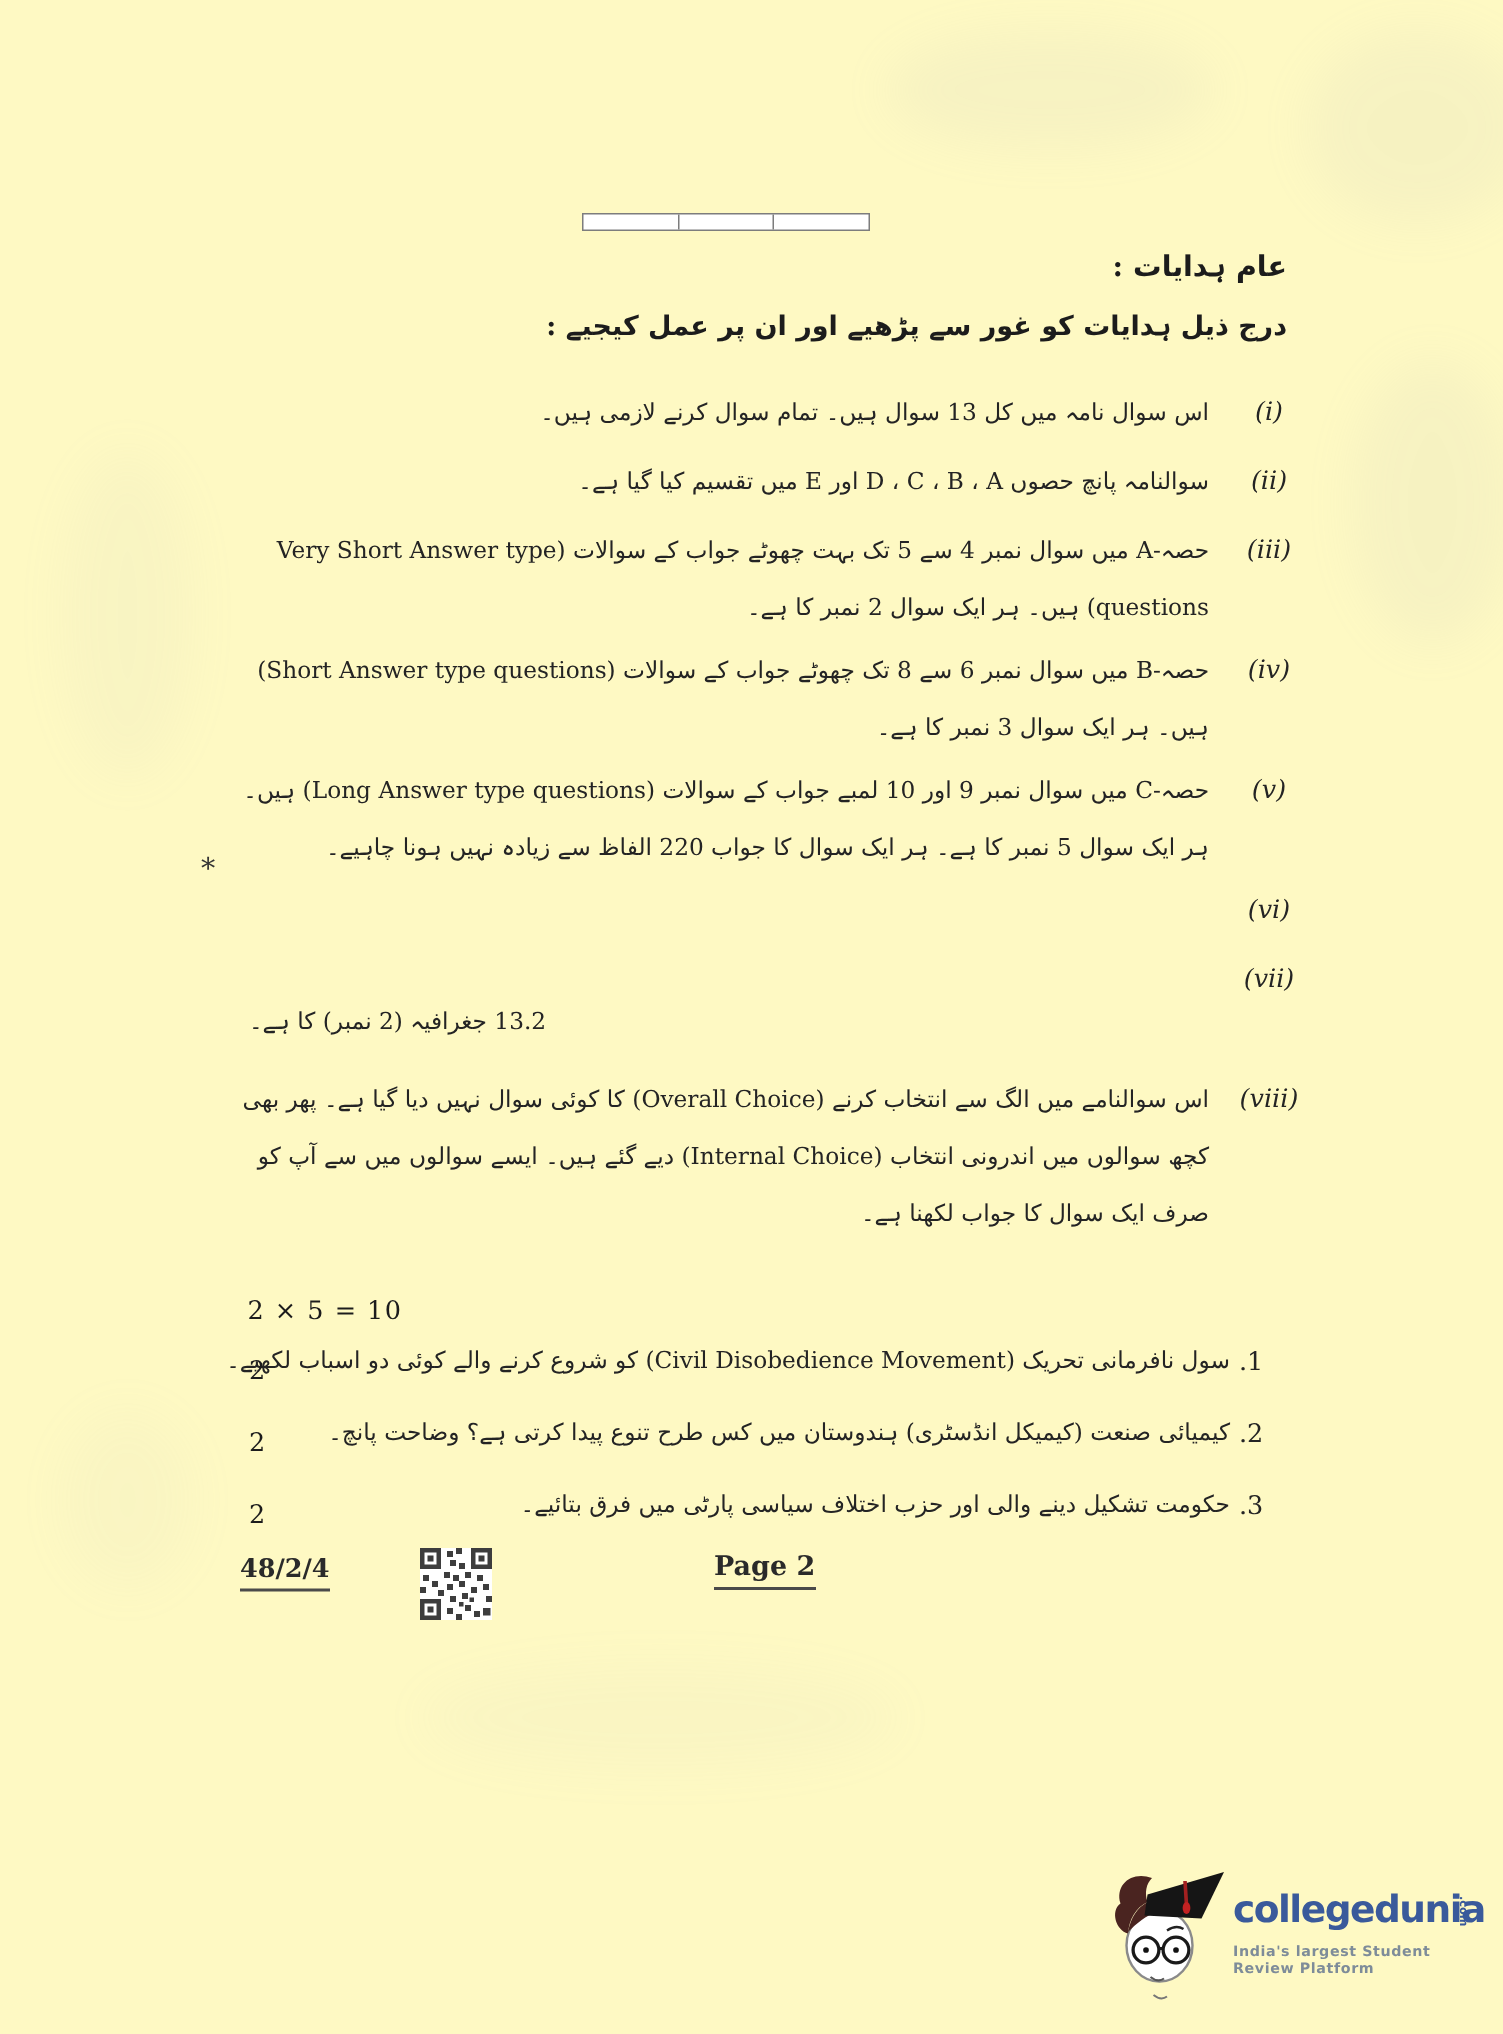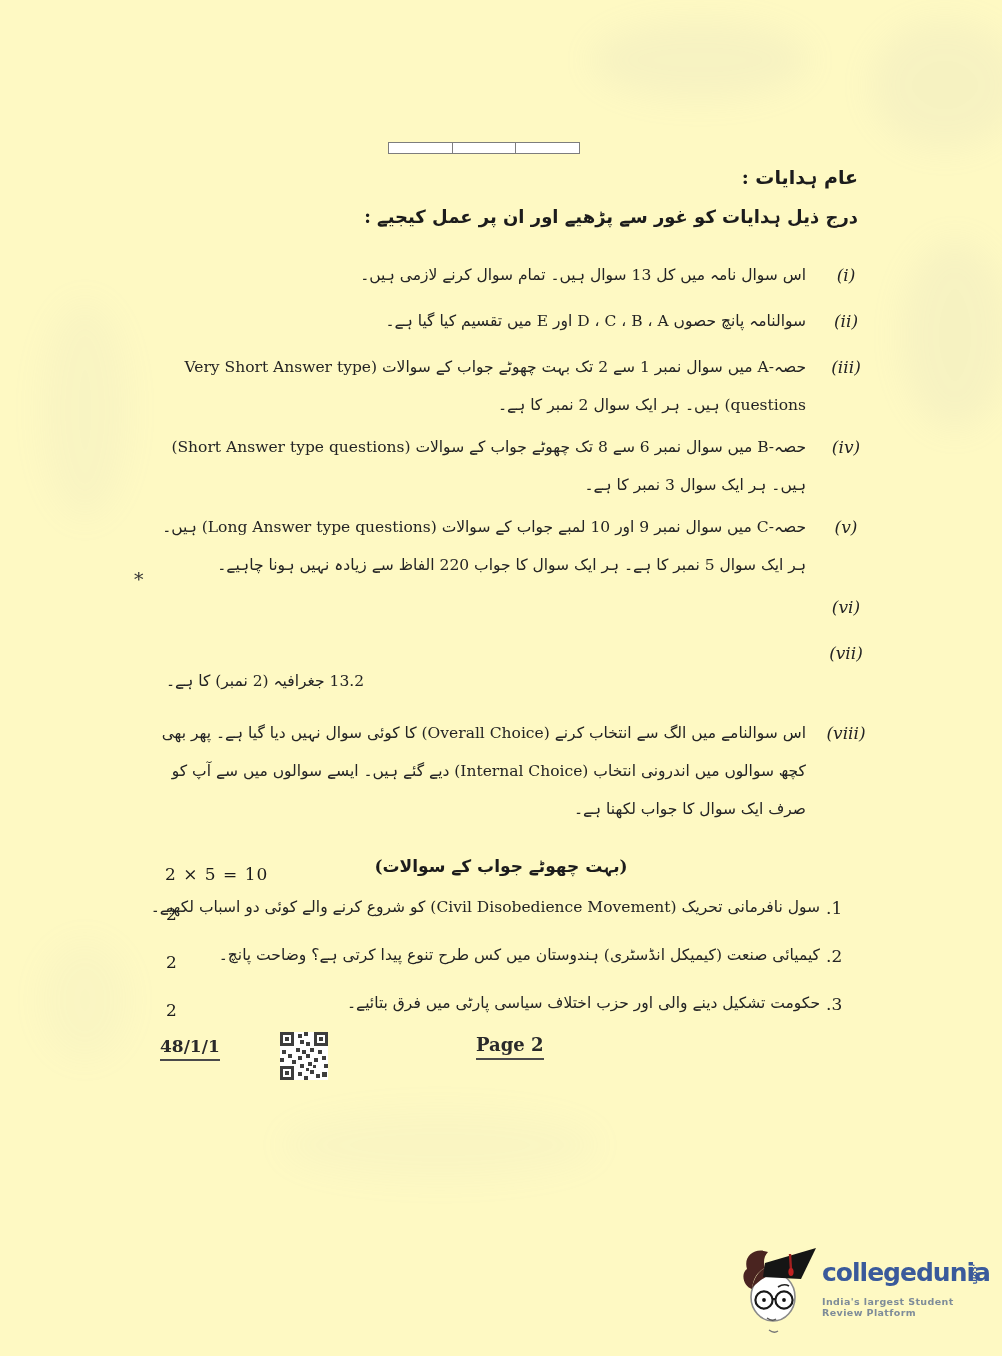--- a/index.html
+++ b/index.html
@@ -82,21 +82,21 @@
   <div class="inst nowrap" style="top:256px;">
     <span class="num">(i)</span>
     <span>اس سوال نامہ میں کل 13 سوال ہیں۔ تمام سوال کرنے لازمی ہیں۔</span>
   </div>
   <div class="inst nowrap" style="top:302px;">
     <span class="num">(ii)</span>
     <span>سوالنامہ پانچ حصوں D ، C ، B ، A اور E میں تقسیم کیا گیا ہے۔</span>
   </div>
   <div class="inst" style="top:348px;">
     <span class="num">(iii)</span>
-    <span>حصہ-A میں سوال نمبر 1 سے 2 تک بہت چھوٹے جواب کے سوالات (Very Short Answer type questions) ہیں۔ ہر ایک سوال 2 نمبر کا ہے۔</span>
+    <span>حصہ-A میں سوال نمبر 4 سے 5 تک بہت چھوٹے جواب کے سوالات (Very Short Answer type questions) ہیں۔ ہر ایک سوال 2 نمبر کا ہے۔</span>
   </div>
   <div class="inst" style="top:428px;">
     <span class="num">(iv)</span>
     <span>حصہ-B میں سوال نمبر 6 سے 8 تک چھوٹے جواب کے سوالات (Short Answer type questions) ہیں۔ ہر ایک سوال 3 نمبر کا ہے۔</span>
   </div>
   <div class="inst" style="top:508px;">
     <span class="num">(v)</span>
     <span>حصہ-C میں سوال نمبر 9 اور 10 لمبے جواب کے سوالات (Long Answer type questions) ہیں۔ ہر ایک سوال 5 نمبر کا ہے۔ ہر ایک سوال کا جواب 220 الفاظ سے زیادہ نہیں ہونا چاہیے۔</span>
   </div>
   <div class="inst nowrap" style="top:588px;">
@@ -106,42 +106,41 @@
     <span class="num">(vii)</span>
   </div>
   <div class="inst-cont">13.2 جغرافیہ (2 نمبر) کا ہے۔</div>
   <div class="inst" style="top:714px;">
     <span class="num">(viii)</span>
     <span>اس سوالنامے میں الگ سے انتخاب کرنے (Overall Choice) کا کوئی سوال نہیں دیا گیا ہے۔ پھر بھی کچھ سوالوں میں اندرونی انتخاب (Internal Choice) دیے گئے ہیں۔ ایسے سوالوں میں سے آپ کو صرف ایک سوال کا جواب لکھنا ہے۔</span>
   </div>
 
   <div id="asterisk">*</div>
 
-  <div id="sec-sub">(بہت چھوٹے جواب کے سوالات)</div>
   <div id="marks-note">2 × 5 = 10</div>
 
   <div class="q" style="top:898px;">
     <span class="qnum">1.</span>
     <span>سول نافرمانی تحریک (Civil Disobedience Movement) کو شروع کرنے والے کوئی دو اسباب لکھیے۔</span>
   </div>
   <div class="marks" style="top:904px;">2</div>
 
   <div class="q" style="top:946px;">
     <span class="qnum">2.</span>
     <span>کیمیائی صنعت (کیمیکل انڈسٹری) ہندوستان میں کس طرح تنوع پیدا کرتی ہے؟ وضاحت پانچ۔</span>
   </div>
   <div class="marks" style="top:952px;">2</div>
 
   <div class="q" style="top:994px;">
     <span class="qnum">3.</span>
     <span>حکومت تشکیل دینے والی اور حزب اختلاف سیاسی پارٹی میں فرق بتائیے۔</span>
   </div>
   <div class="marks" style="top:1000px;">2</div>
 
-  <div id="paper-code">48/1/1</div>
+  <div id="paper-code">48/2/4</div>
   <div id="page-label">Page 2</div>
 
   <svg id="qr" width="48" height="48" viewBox="0 0 48 48">
     <rect width="48" height="48" fill="#fff"></rect>
     <g fill="#3d3d3d">
       <rect x="0" y="0" width="14" height="14"></rect>
         <rect x="34" y="0" width="14" height="14"></rect>
         <rect x="0" y="34" width="14" height="14"></rect>
       <rect x="3" y="3" width="8" height="8" fill="#fff"></rect>
         <rect x="37" y="3" width="8" height="8" fill="#fff"></rect>

